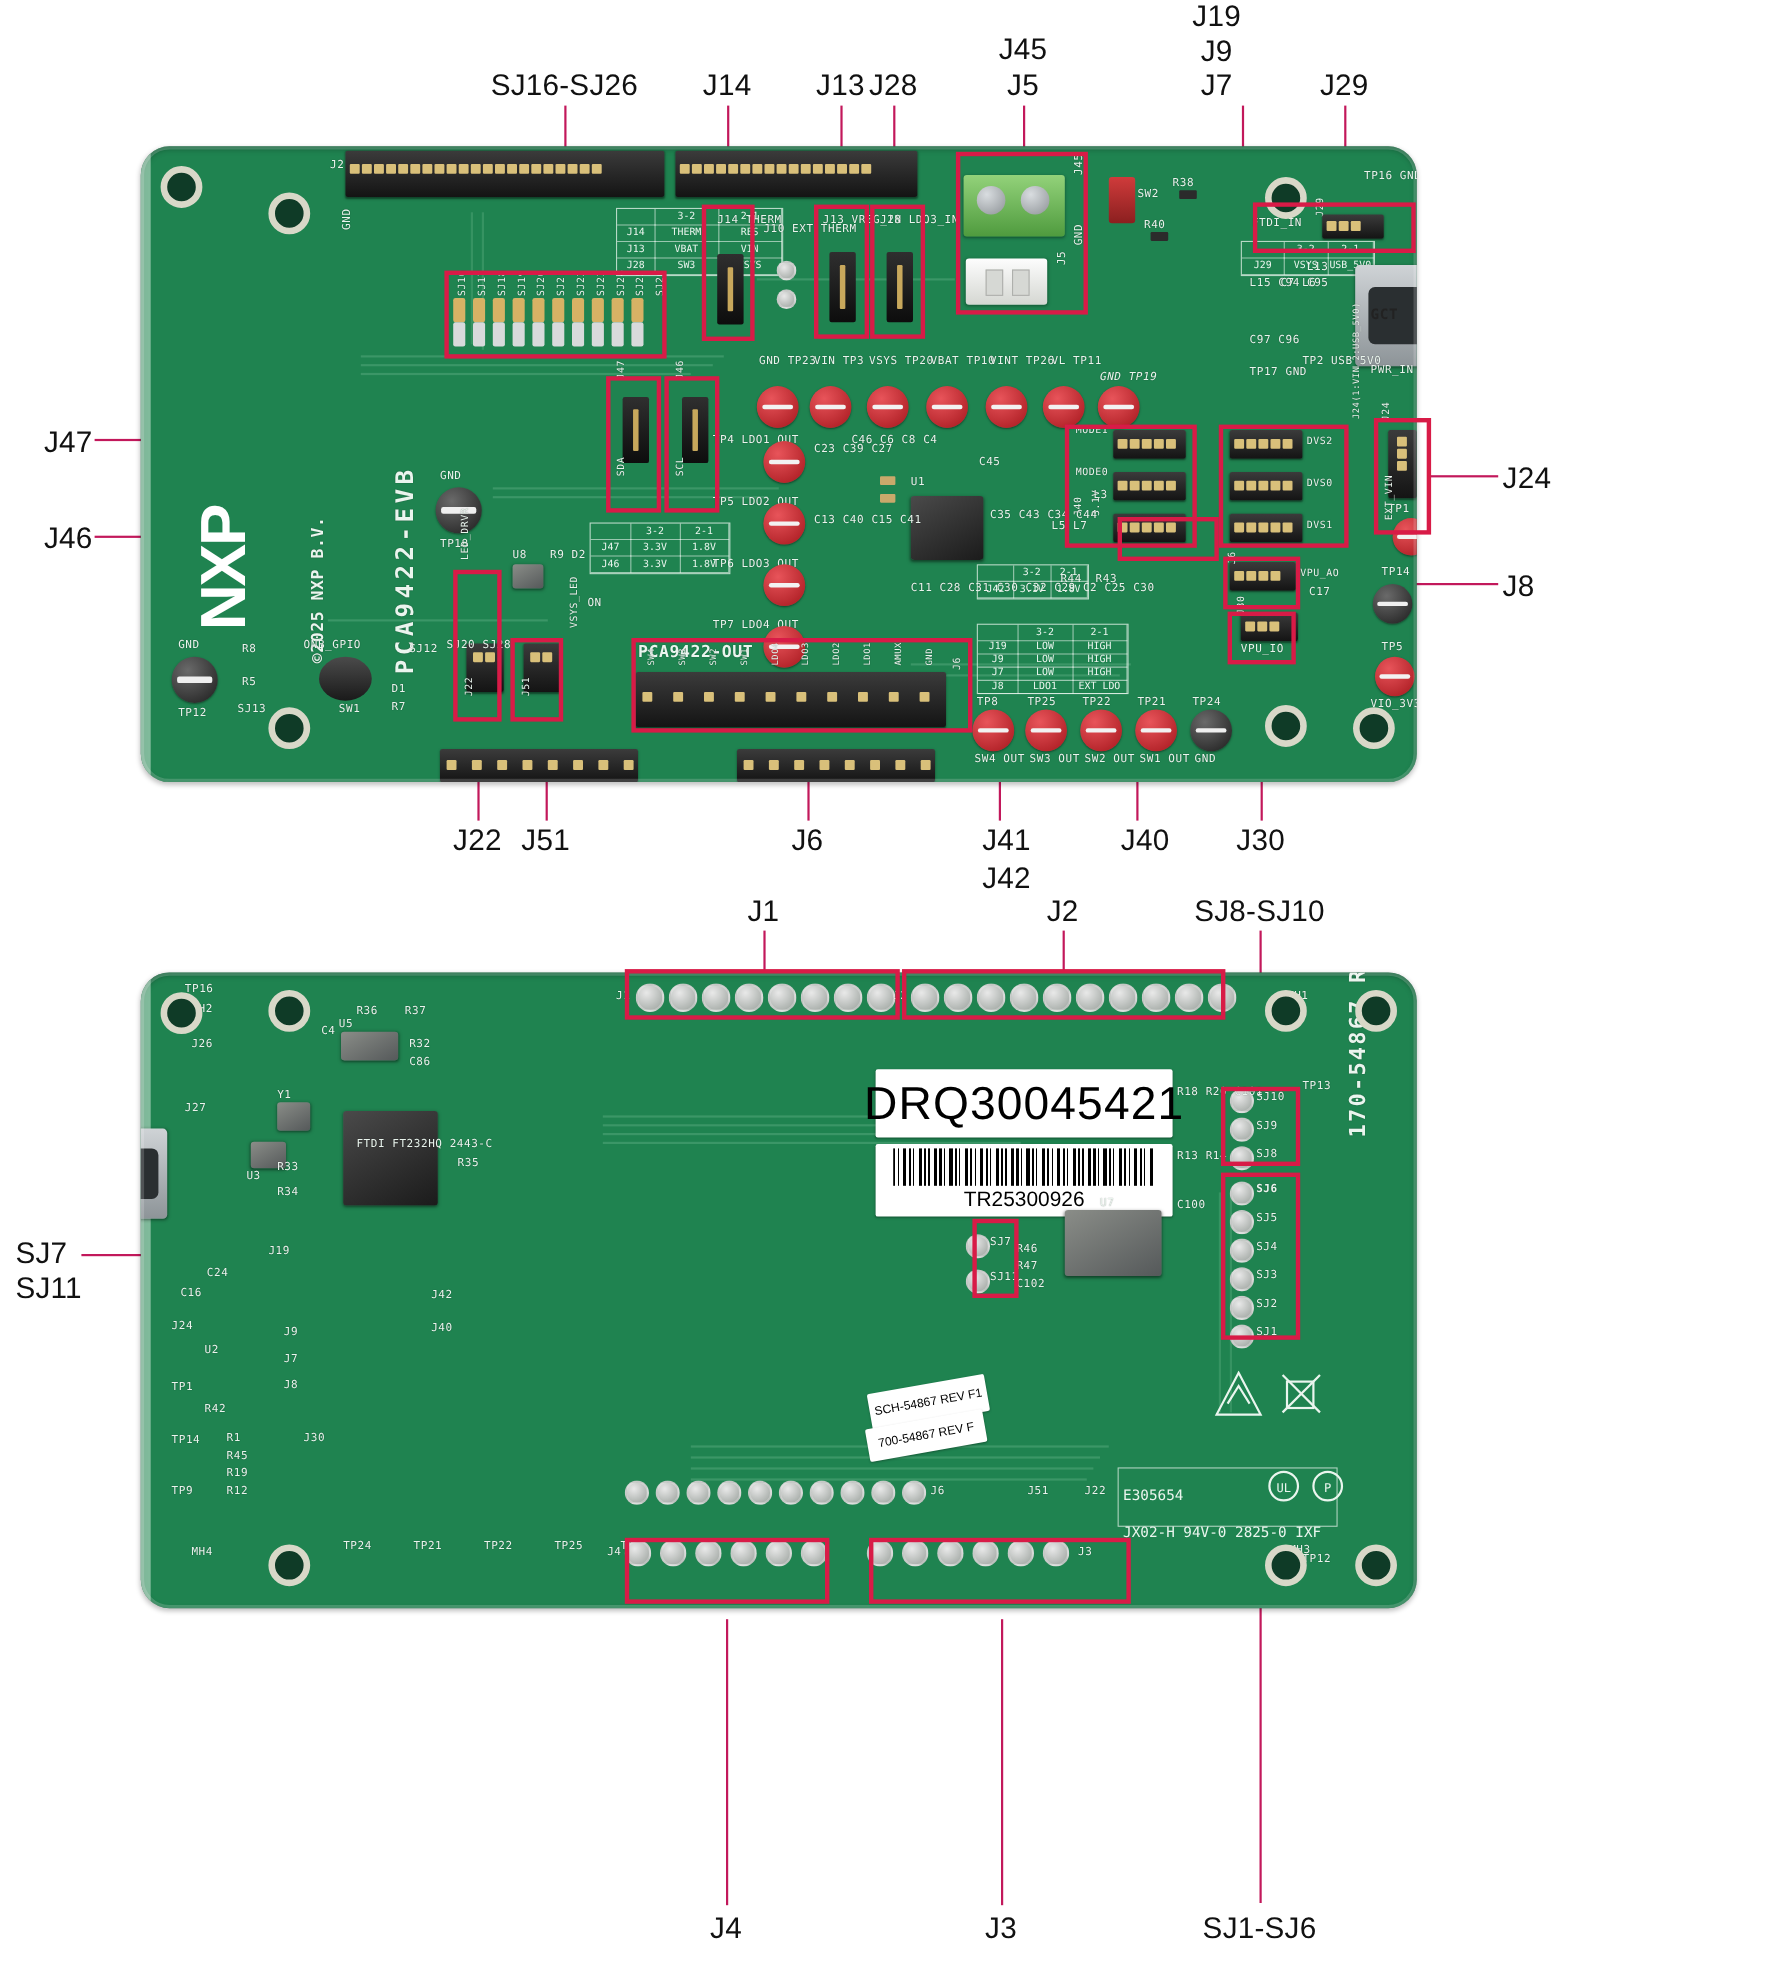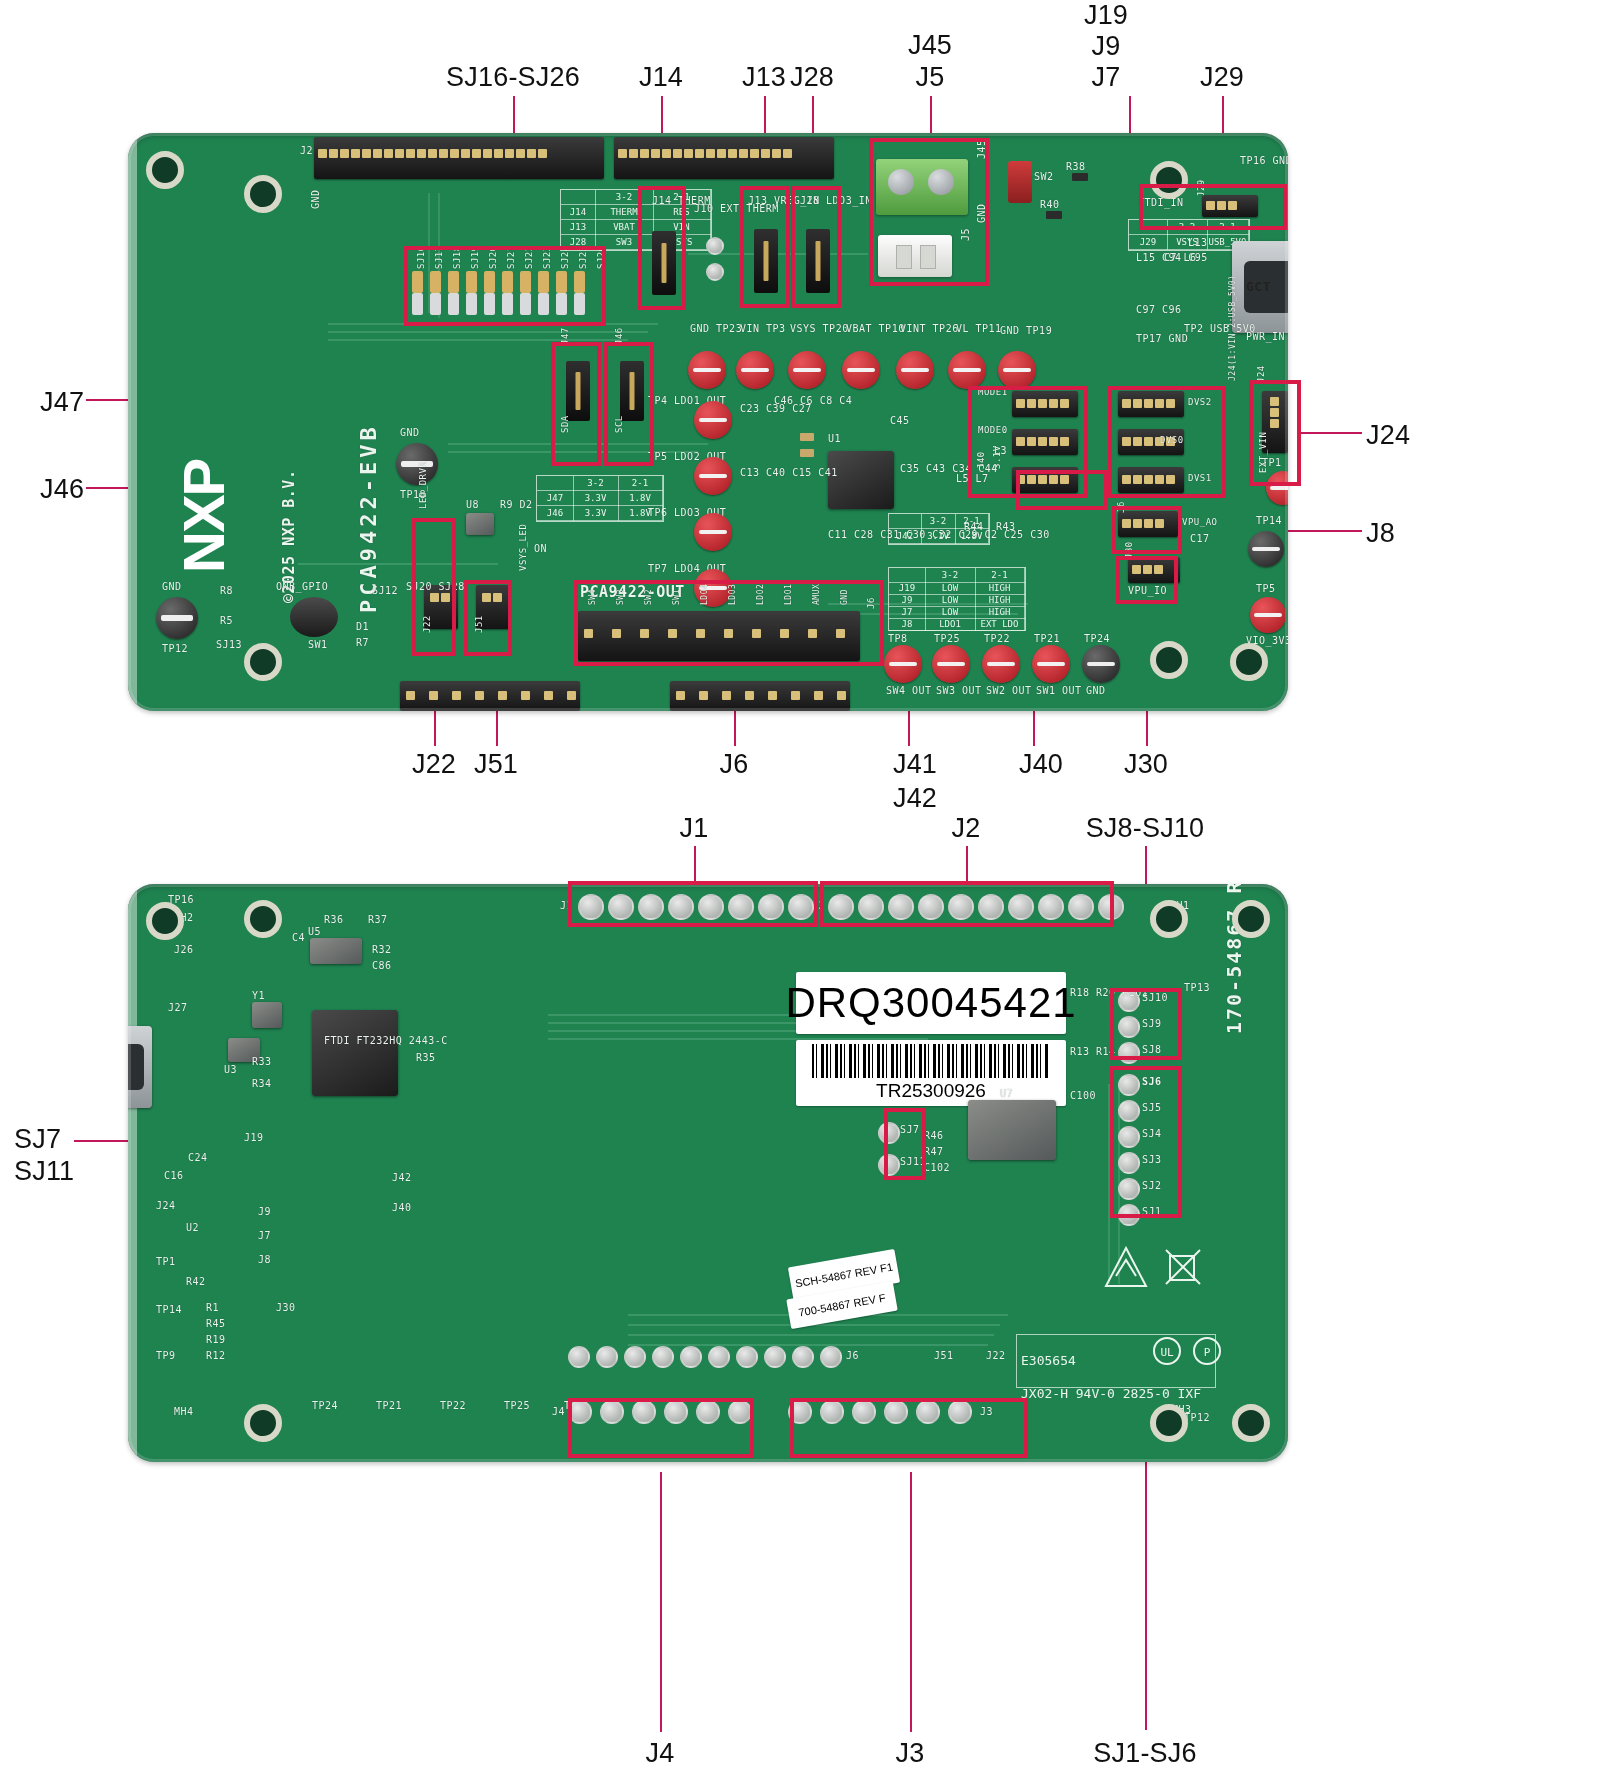--- a/index.html
+++ b/index.html
@@ -332,21 +332,21 @@
     <div class="tp" style="left:660px;top:218px;width:38px;height:38px;"></div>
     <div class="silk" style="left:718px;top:190px;line-height:1.2;">VBAT
 TP10</div>
     <div class="tp" style="left:714px;top:218px;width:38px;height:38px;"></div>
     <div class="silk" style="left:772px;top:190px;line-height:1.2;">VINT
 TP26</div>
     <div class="tp" style="left:768px;top:218px;width:38px;height:38px;"></div>
     <div class="silk" style="left:828px;top:190px;line-height:1.2;">VL
 TP11</div>
     <div class="tp" style="left:820px;top:218px;width:38px;height:38px;"></div>
-    <div class="silk" style="left:872px;top:192px;line-height:1.2;">GND
+    <div class="silk" style="left:872px;top:204px;line-height:1.2;font-style:italic;">GND
 TP19</div>
     <div class="tp" style="left:870px;top:218px;width:38px;height:38px;"></div>
 
     <div class="silk" style="left:520px;top:262px;line-height:1.2;">TP4
 LDO1
 OUT</div>
     <div class="tp" style="left:566px;top:268px;width:38px;height:38px;"></div>
     <div class="silk" style="left:520px;top:318px;line-height:1.2;">TP5
 LDO2
 OUT</div>
@@ -444,21 +444,21 @@
       </div>
     <div class="silk" style="left:1060px;top:264px;font-size:9px;">DVS2</div>
     <div class="hdr" style="left:990px;top:296px;width:66px;height:26px;"></div>
     <div class="hdrpins" style="left:994px;top:304px;">
         <i></i>
         <i></i>
         <i></i>
         <i></i>
         <i></i>
       </div>
-    <div class="silk" style="left:1032px;top:302px;font-size:9px;">DVS0</div>
+    <div class="silk" style="left:1060px;top:302px;font-size:9px;">DVS0</div>
     <div class="hdr" style="left:990px;top:334px;width:66px;height:26px;"></div>
     <div class="hdrpins" style="left:994px;top:342px;">
         <i></i>
         <i></i>
         <i></i>
         <i></i>
         <i></i>
       </div>
     <div class="silk" style="left:1060px;top:340px;font-size:9px;">DVS1</div>
 

